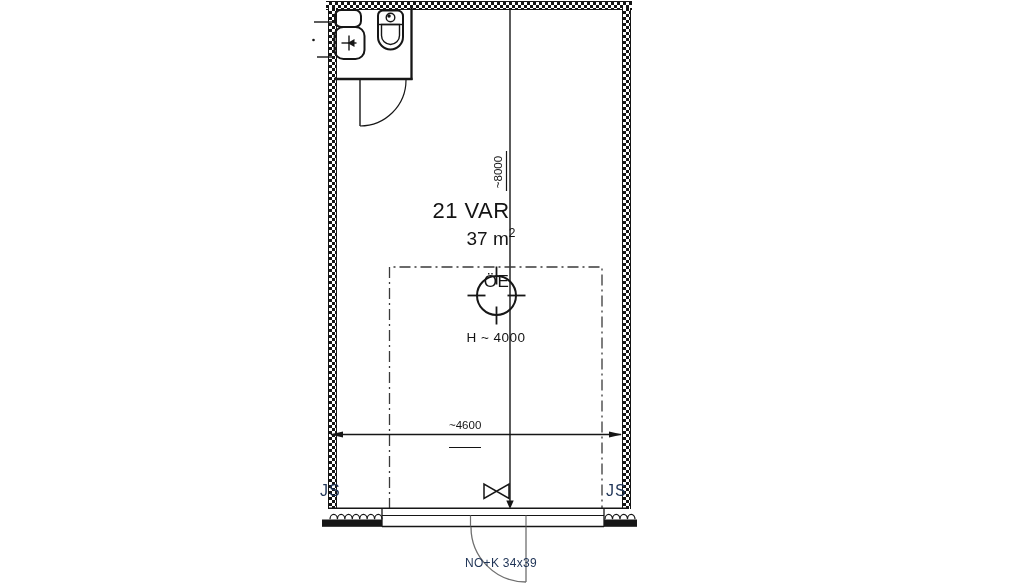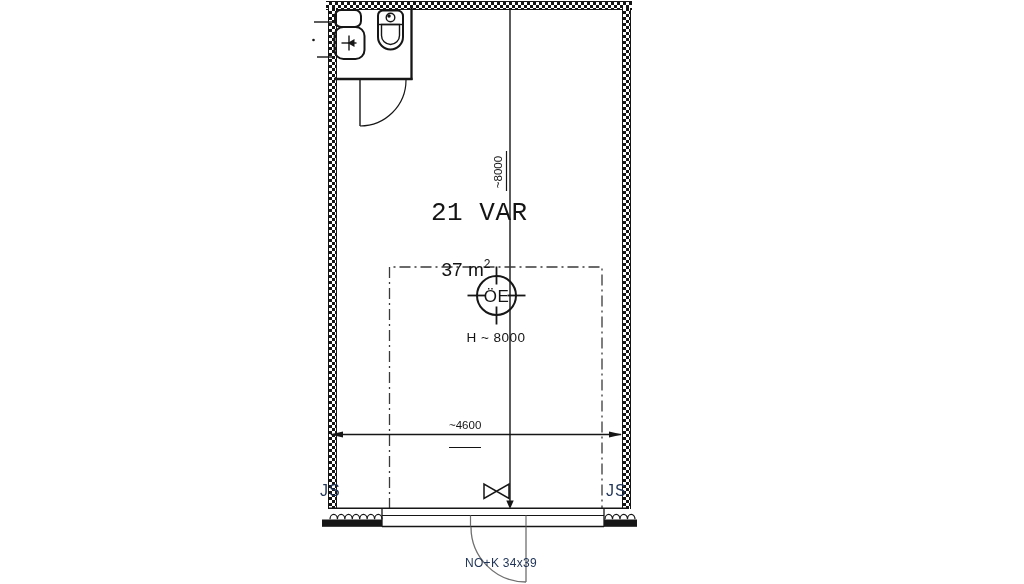--- a/index.html
+++ b/index.html
@@ -13,21 +13,21 @@
   .s{stroke:var(--line);fill:none;stroke-width:1.4px;}
   .s2{stroke:var(--line);fill:none;stroke-width:2px;}
   .thick{stroke:var(--line);fill:none;stroke-width:2.3px;}
   .f{fill:var(--line);stroke:none;}
   .g{stroke:var(--door);fill:none;stroke-width:1.3px;}
   .dd{stroke:#3a3a3a;fill:none;stroke-width:1.3px;stroke-dasharray:11 4 2 4;}
   .bow{fill:#ffffff;fill-rule:evenodd;stroke:var(--line);stroke-width:1.5px;}
   
   .txt{position:absolute;z-index:3;color:var(--dimension);white-space:nowrap;line-height:1;}
   .center{text-align:center;}
-  .room-name{font-size:26px;letter-spacing:.5px;font-family:Liberation Mono, monospace;}
+  .room-name{font-size:22px;letter-spacing:.5px;}
   .room-area{font-size:19px;}
   .room-area sup{font-size:12px;position:relative;top:-1px;}
   .dim{font-size:11.5px;}
   .dim.underlined{border-bottom:1.4px solid var(--dimension);padding-bottom:15px;}
   .rot{transform:rotate(-90deg);transform-origin:center center;}
   .oe{font-size:17px;letter-spacing:.5px;}
   .hnote{font-size:13.5px;letter-spacing:.5px;}
   .js{font-size:16px;color:var(--annotation);letter-spacing:1px;}
   .opening{font-size:12px;color:var(--annotation);letter-spacing:.3px;margin-top:28px;}
 </style>
@@ -114,26 +114,26 @@
 
     <g>
       <line class="g" style="stroke-width:1.2px" x1="470.5" y1="515.5" x2="470.5" y2="526.5"></line>
       <line class="g" style="stroke-width:1.2px" x1="526" y1="515.5" x2="526" y2="526.5"></line>
       <line class="g" x1="526" y1="527" x2="526" y2="582"></line>
       <path class="g" d="M471,527 A55,55 0 0 0 526,582"></path>
     </g>
   </svg>
 
   <div class="txt room-name center" style="left:431px;top:200px;width:80px;">21 VAR</div>
-  <div class="txt room-area center" style="left:429px;top:228px;width:74px;margin-top:31px;"><span>37 m</span><sup>2</sup></div>
+  <div class="txt room-area center" style="left:454px;top:228px;width:74px;"><span>37 m</span><sup>2</sup></div>
 
   <div class="txt dim rot center" style="left:481px;top:166px;width:36px;height:12px;">~8000</div>
 
-  <div class="txt oe center" style="left:481px;top:288px;width:31px;">ÖE</div>
-  <div class="txt hnote center" style="left:456px;top:331px;width:80px;">H ~ 8000</div>
+  <div class="txt oe center" style="left:481px;top:273px;width:31px;">ÖE</div>
+  <div class="txt hnote center" style="left:456px;top:331px;width:80px;">H ~ 4000</div>
 
   <div class="txt dim underlined" style="left:449px;top:420px;">~4600</div>
 
   <div class="txt js" style="left:320px;top:483px;">JS</div>
   <div class="txt js" style="left:606px;top:483px;">JS</div>
 
   <div class="txt opening" style="left:465px;top:529px;">NO+K 34x39</div>
 </div>
 
 </body></html>

